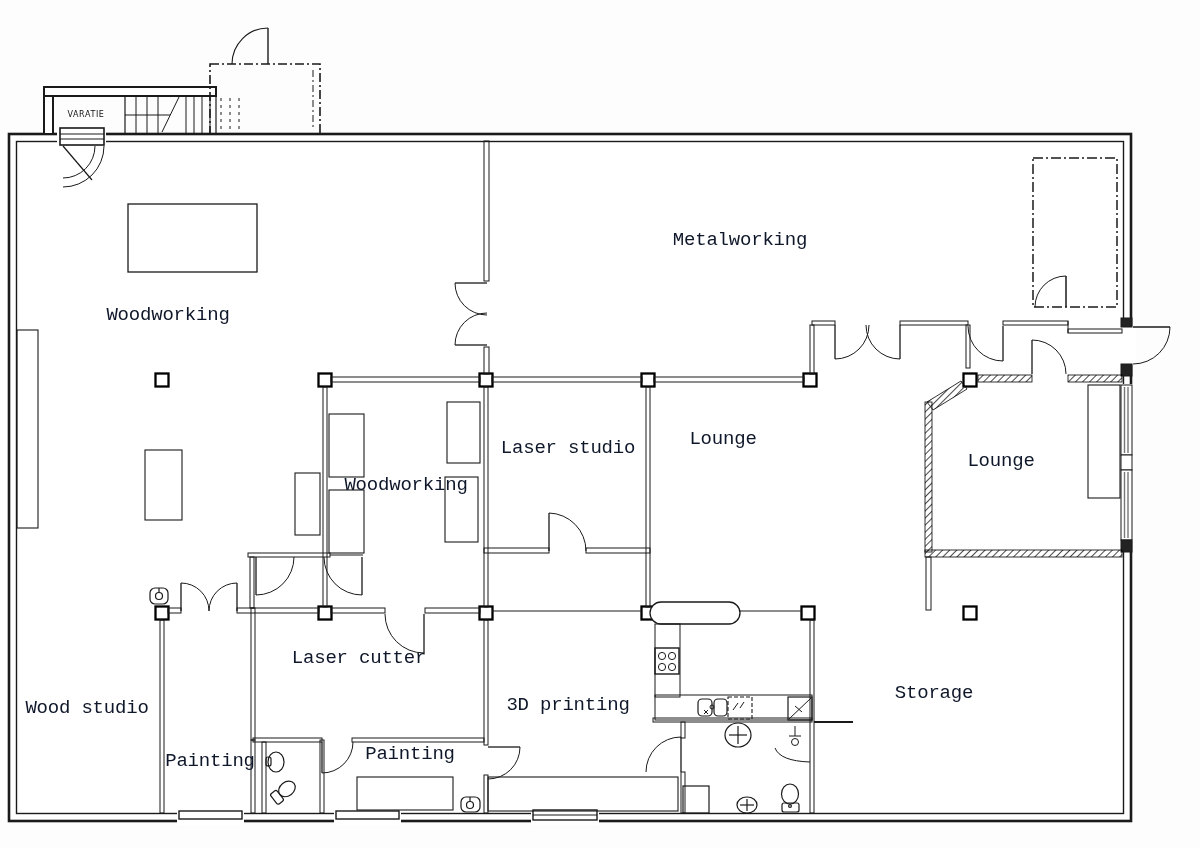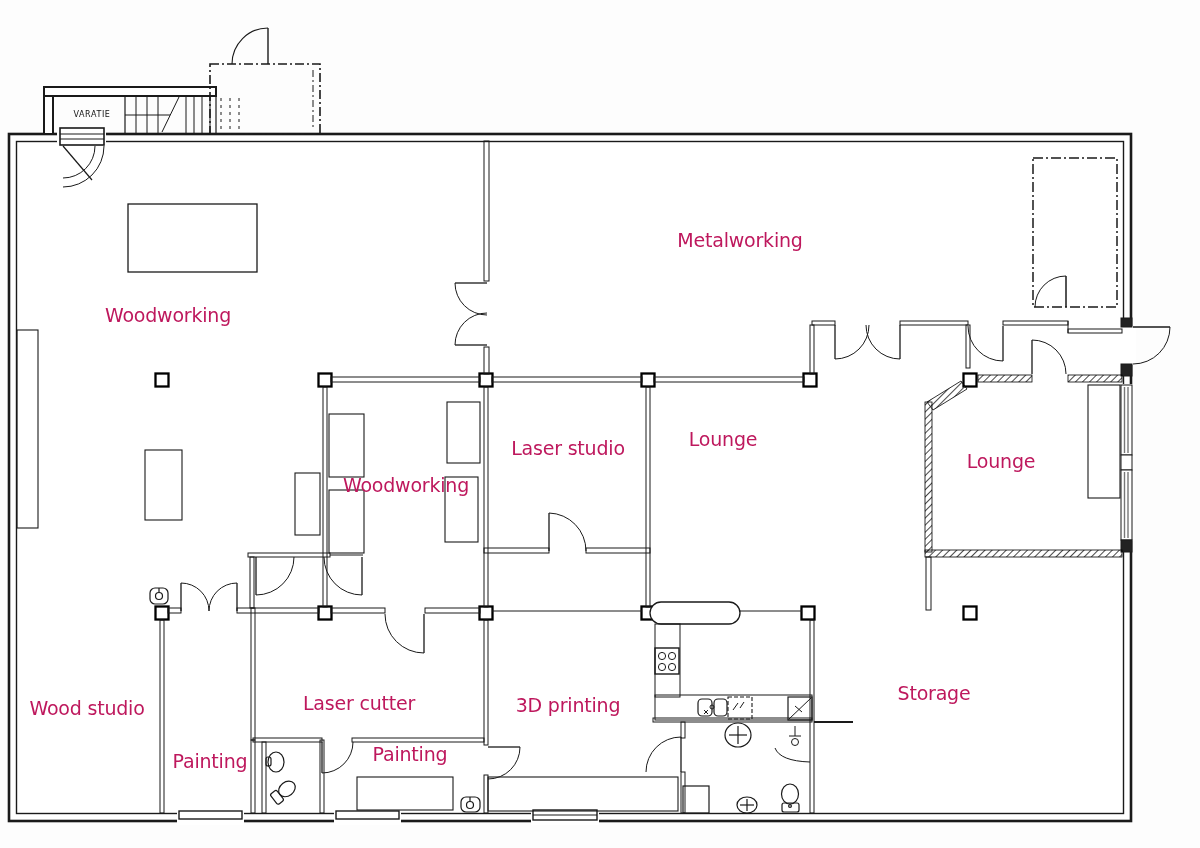--- a/index.html
+++ b/index.html
@@ -1,20 +1,20 @@
 <!DOCTYPE html>
 <html><head>
 <meta charset="utf-8">
 <style>
   html,body{margin:0;padding:0;background:#fafafa;}
   .canvas{position:relative;width:1200px;height:848px;background:#fdfdfd;overflow:hidden;
           font-family:"DejaVu Sans","Liberation Sans",sans-serif;}
   svg{position:absolute;left:0;top:0;}
-  .room-label{position:absolute;transform:translate(-50%,-50%);font-size:19px;color:#be185d;
-              white-space:nowrap;letter-spacing:-0.2px;}
+  .room-label{position:absolute;transform:translate(-50%,-50%);font-size:19px;color:#0f172a;
+              white-space:nowrap;letter-spacing:-0.2px;font-family:Liberation Mono, monospace;}
   .tiny-label{position:absolute;transform:translate(-50%,-50%);font-size:8px;color:#111;
               letter-spacing:0.6px;white-space:nowrap;}
 </style>
 </head>
 <body>
 
 <div class="canvas">
 <svg width="1200" height="848" viewBox="0 0 1200 848">
   <defs>
     <pattern id="hatch" width="5" height="5" patternUnits="userSpaceOnUse" patternTransform="rotate(45)">
@@ -344,20 +344,20 @@
     </g>
   </g>
 </svg>
 
 <div class="room-label" style="left:168px;top:315px">Woodworking</div>
 <div class="room-label" style="left:740px;top:240px">Metalworking</div>
 <div class="room-label" style="left:568px;top:448px">Laser studio</div>
 <div class="room-label" style="left:723px;top:439px">Lounge</div>
 <div class="room-label" style="left:406px;top:485px">Woodworking</div>
 <div class="room-label" style="left:1001px;top:461px">Lounge</div>
-<div class="room-label" style="left:359px;top:703px">Laser cutter</div>
+<div class="room-label" style="left:359px;top:658px">Laser cutter</div>
 <div class="room-label" style="left:568px;top:705px">3D printing</div>
 <div class="room-label" style="left:934px;top:693px">Storage</div>
 <div class="room-label" style="left:87px;top:708px">Wood studio</div>
 <div class="room-label" style="left:210px;top:761px">Painting</div>
 <div class="room-label" style="left:410px;top:754px">Painting</div>
-<div class="tiny-label" style="left:92px;top:114px">VARATIE</div>
+<div class="tiny-label" style="left:86px;top:114px">VARATIE</div>
 </div>
 
 </body></html>

